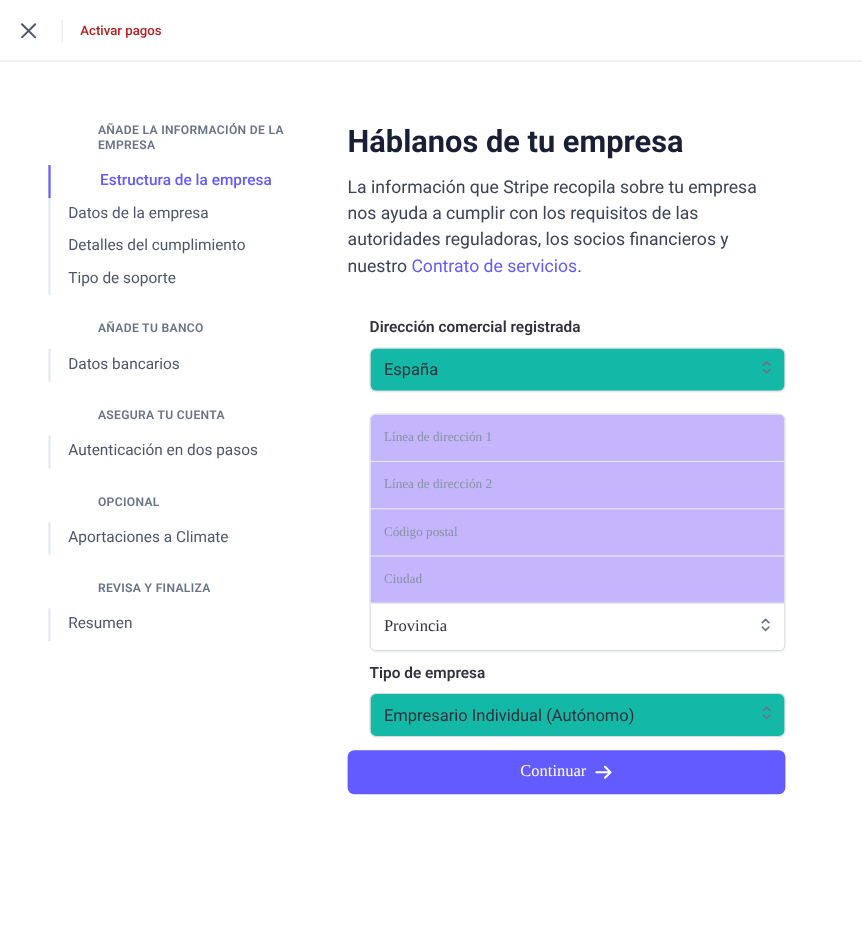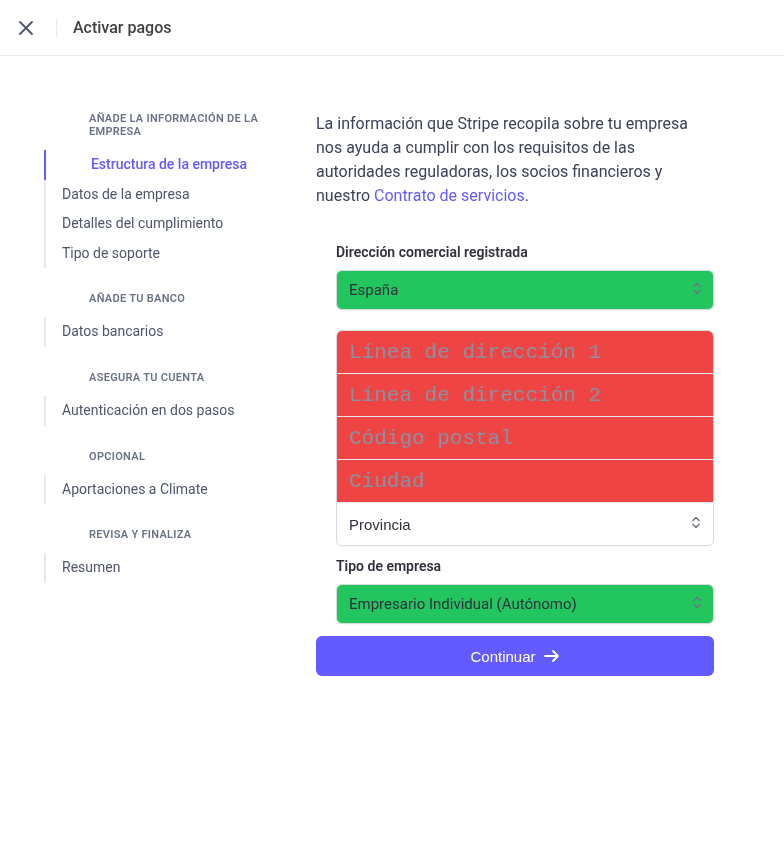--- a/index.html
+++ b/index.html
@@ -28,23 +28,23 @@
       color: #4f566b;
       border-radius: 4px;
     }
     .vdiv {
       width: 1px;
       height: 20px;
       background: #e3e8ee;
       margin: 0 16px;
     }
     .top-title {
-      font-size: 16px;
+      font-size: 12px;
       font-weight: 500;
-      color: #404040;
+      color: #b91c1c;
     }
     .page {
       display: flex;
       padding: 56px 0 40px 44px;
       gap: 40px;
     }
     .sidebar {
       width: 232px;
       flex-shrink: 0;
     }
@@ -106,21 +106,21 @@
     .select-wrap {
       position: relative;
       width: 100%;
     }
     .select-wrap select {
       width: 100%;
       height: 40px;
       padding: 0 36px 0 12px;
       border: 1px solid #d5dbe1;
       border-radius: 6px;
-      background: #22c55e;
+      background: #14b8a6;
       font-size: 15px;
       color: #30313d;
       appearance: none;
       cursor: pointer;
       font-family: inherit;
       box-shadow: 0 1px 1px rgba(0,0,0,0.03);
     }
     .select-caret {
       position: absolute;
       right: 12px;
@@ -135,56 +135,56 @@
       overflow: hidden;
       margin-top: 20px;
       box-shadow: 0 1px 1px rgba(0,0,0,0.03);
     }
     .stack > .row + .row { border-top: 1px solid #e3e8ee; }
     .row input {
       width: 100%;
       height: 42px;
       padding: 0 12px;
       border: none;
-      background: #ef4444;
-      font-size: 21px;
+      background: #c4b5fd;
+      font-size: 12px;
       color: #30313d;
-      font-family: Liberation Mono, monospace;
+      font-family: Liberation Serif, serif;
     }
     .row input::placeholder { color: #8792a2; }
     .row-select {
       position: relative;
     }
     .row-select select {
       width: 100%;
       height: 42px;
       padding: 0 36px 0 12px;
       border: none;
       background: #fff;
       font-size: 15px;
       color: #30313d;
       appearance: none;
       cursor: pointer;
-      font-family: Liberation Sans, sans-serif;
+      font-family: Liberation Serif, serif;
     }
     .continue-btn {
       width: 100%;
       height: 40px;
       background: #635bff;
       color: #fff;
       border: none;
       border-radius: 6px;
       font-size: 15px;
       font-weight: 500;
       cursor: pointer;
       display: flex;
       align-items: center;
       justify-content: center;
       gap: 8px;
-      font-family: Liberation Sans, sans-serif;
+      font-family: Liberation Serif, serif;
     }
   </style>
 </head>
 <body>
 
 <div class="top-bar">
   <div class="close-btn">
     <svg width="14" height="14" viewBox="0 0 14 14" fill="none">
         <path d="M1 1 L13 13 M13 1 L1 13" stroke="currentColor" stroke-width="1.8" stroke-linecap="round"></path>
       </svg>
@@ -230,20 +230,21 @@
     <div class="side-sec">
       <div class="side-sec-title">REVISA Y FINALIZA</div>
       <ul class="side-items">
         <li class="side-item"><span>Resumen</span></li>
       </ul>
     </div>
 
   </nav>
 
   <main class="main">
+    <h1 class="main-title">Háblanos de tu empresa</h1>
     <p class="main-desc">
       <span>La información que Stripe recopila sobre tu empresa nos ayuda a cumplir con los requisitos de las autoridades reguladoras, los socios financieros y nuestro </span><a href="#">Contrato de servicios</a><span>.</span>
     </p>
 
     <div class="field-group">
       <label class="field-label">Dirección comercial registrada</label>
 
       <div class="select-wrap">
         <select>
           <option>España</option>

